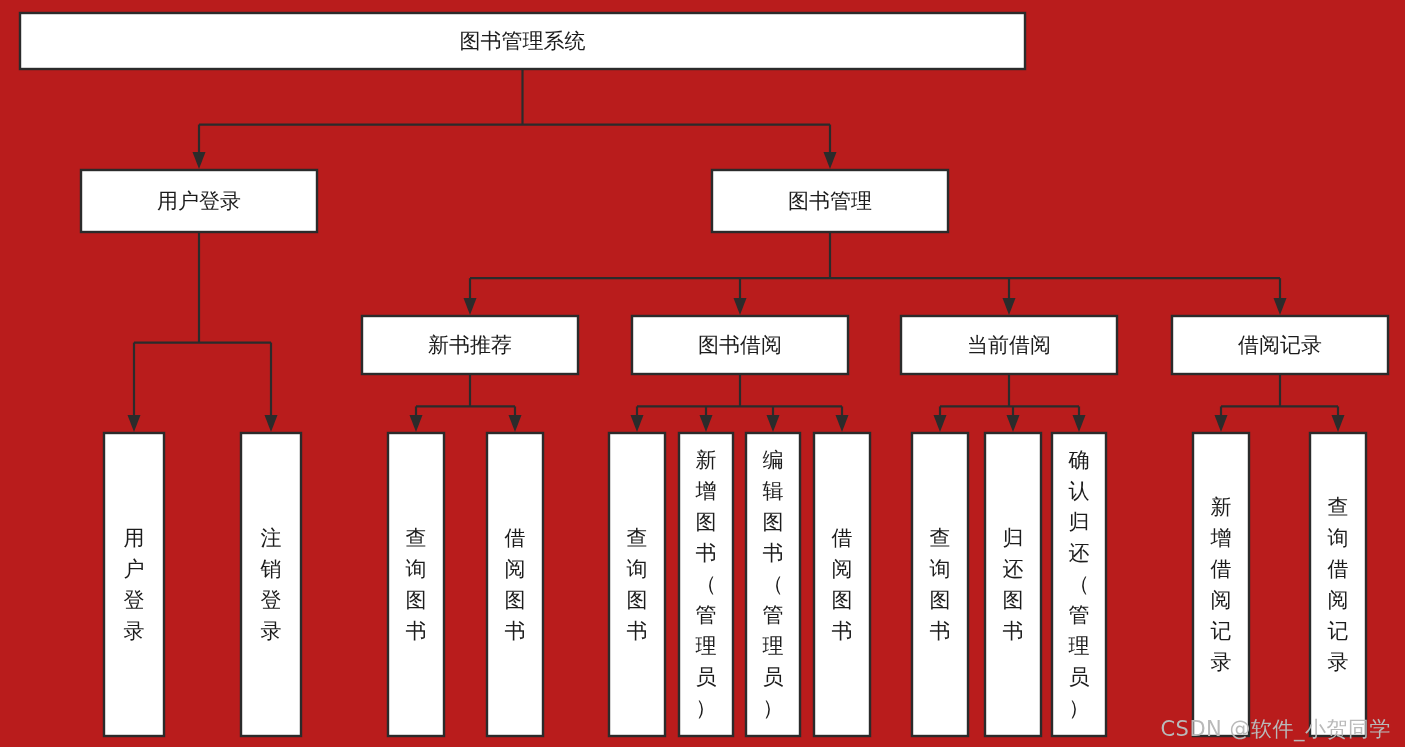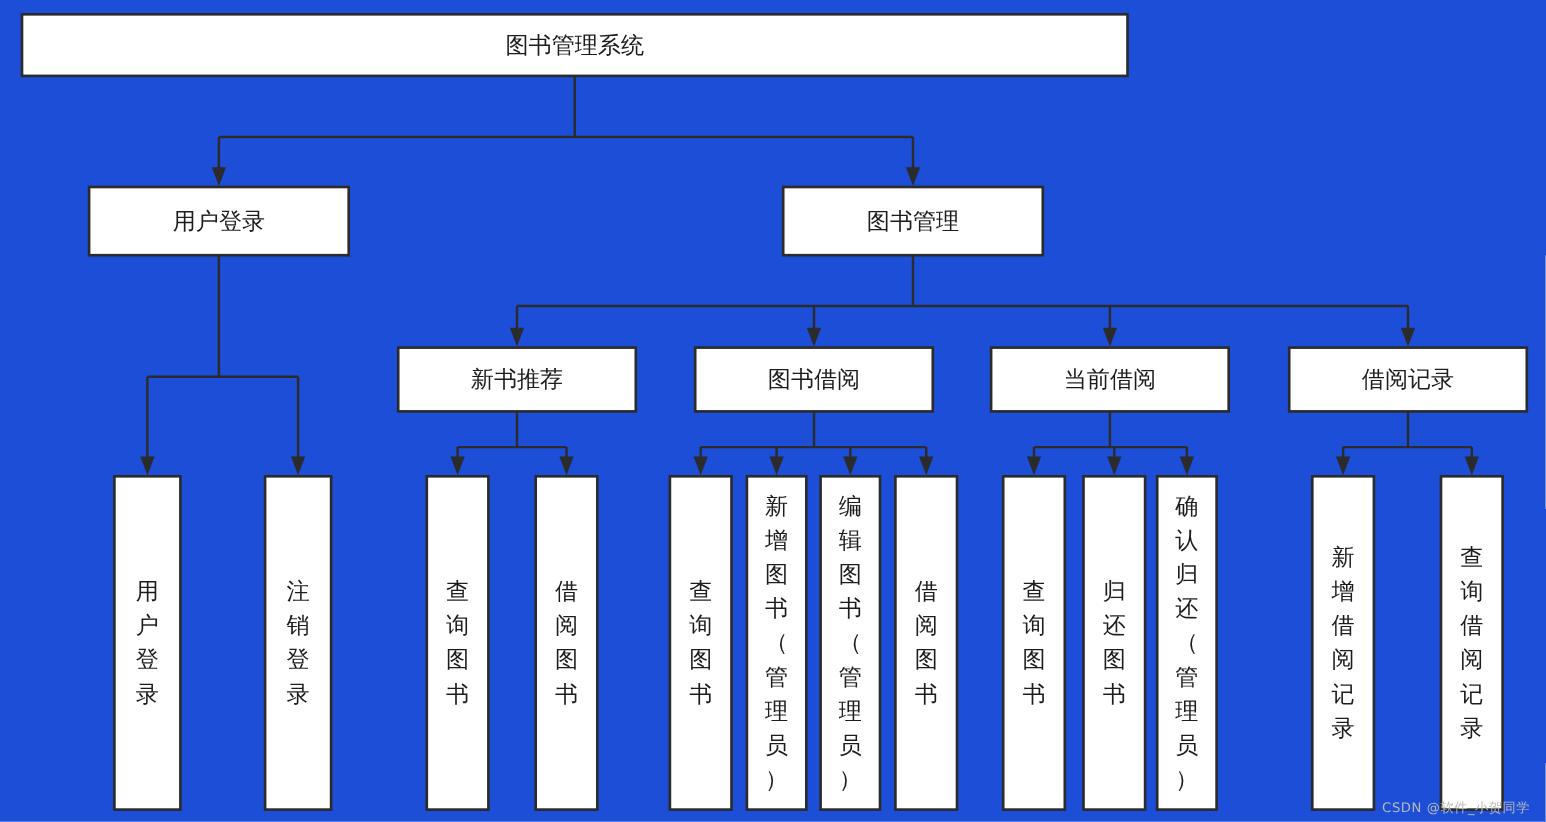--- a/index.html
+++ b/index.html
@@ -11,21 +11,21 @@
     width: 1405px;
     height: 747px;
     font-family: "DejaVu Sans", "Liberation Sans", sans-serif;
     overflow: hidden;
     position: relative;
   }
   #diagram-root {
     position: relative;
     width: 1405px;
     height: 747px;
-    background: #1d4ed8;
+    background: #b91c1c;
   }
   svg.diagram-canvas {
     position: absolute;
     left: 0;
     top: 0;
     width: 1405px;
     height: 747px;
     display: block;
   }
   .node-box {
@@ -52,21 +52,21 @@
     font-family: "DejaVu Sans", "Liberation Sans", sans-serif;
     font-size: 21px;
     fill: #1c1c1c;
     text-anchor: middle;
   }
   .watermark-text {
     position: absolute;
     right: 14px;
     bottom: 4px;
     font-family: "DejaVu Sans", "Liberation Sans", sans-serif;
-    font-size: 12px;
+    font-size: 21px;
     color: #b9b9b9;
     white-space: nowrap;
     letter-spacing: 0.5px;
     user-select: none;
   }
 </style>
 </head>
 <body>
 
 <div id="diagram-root">

